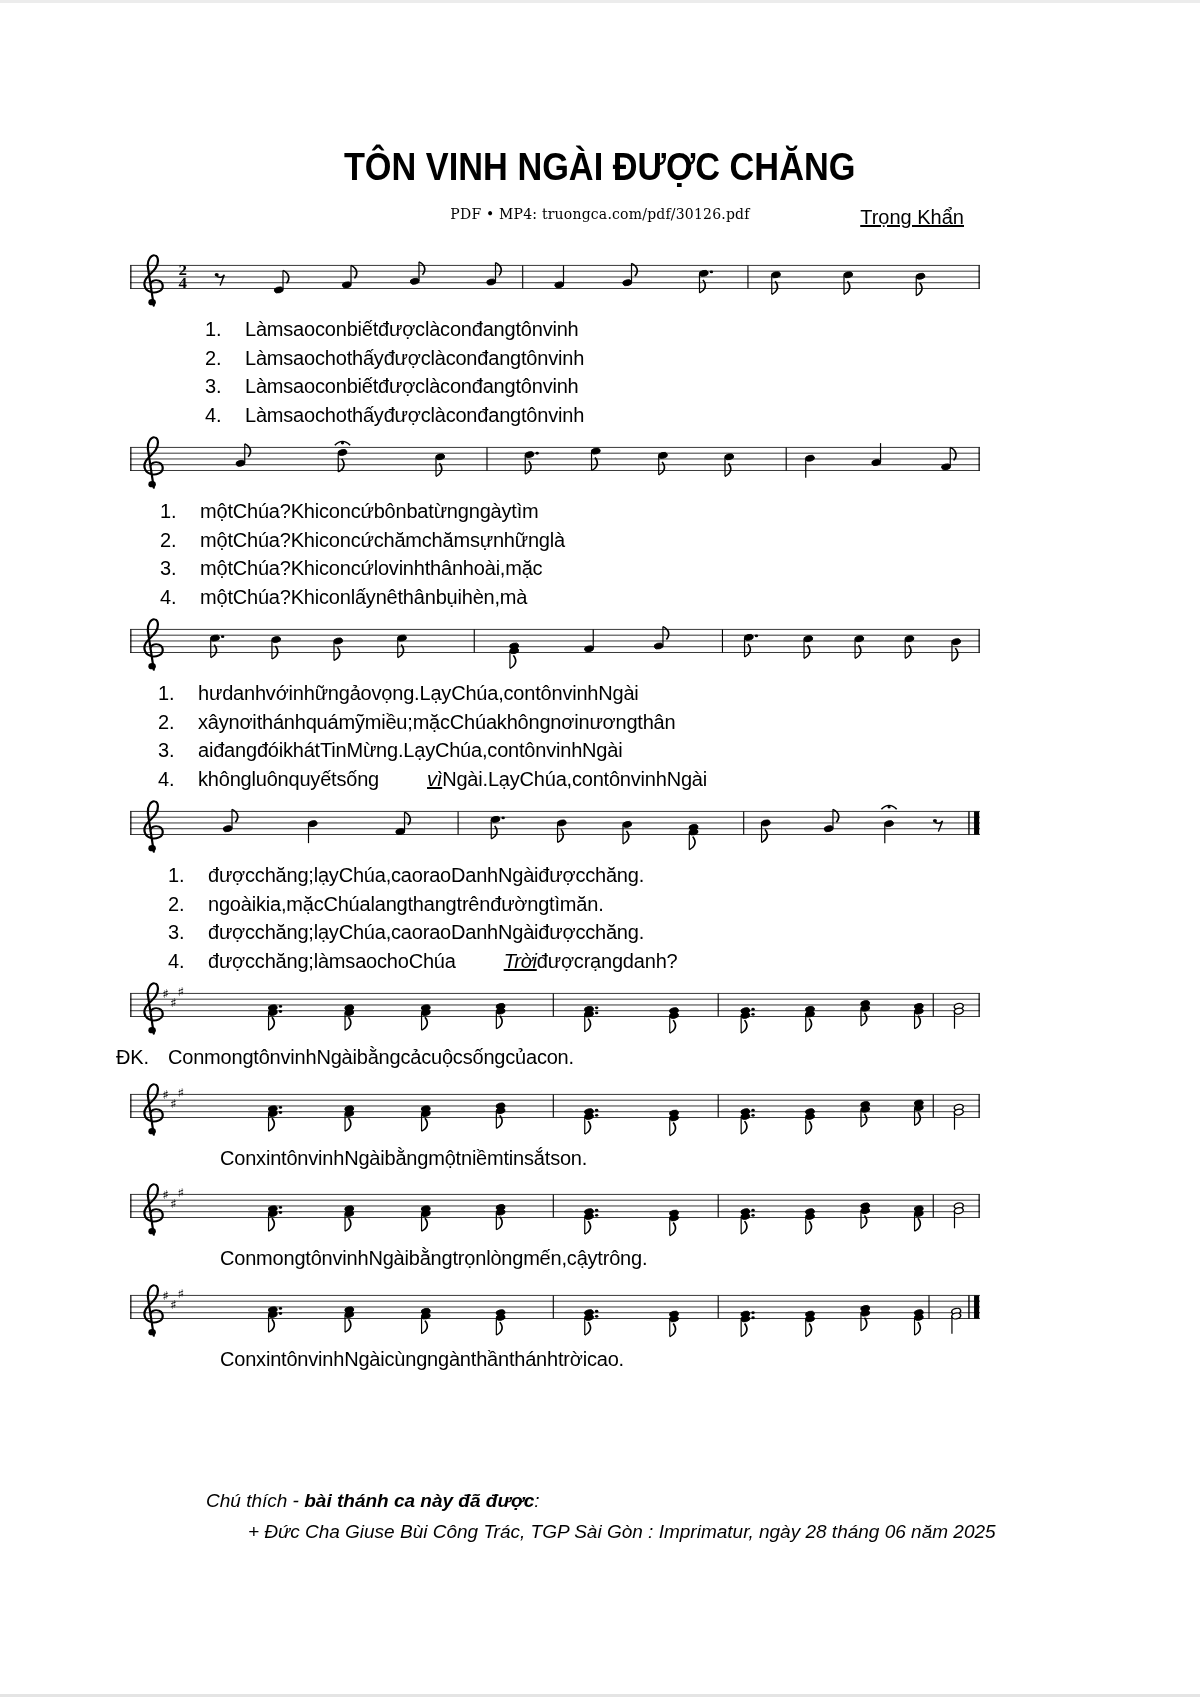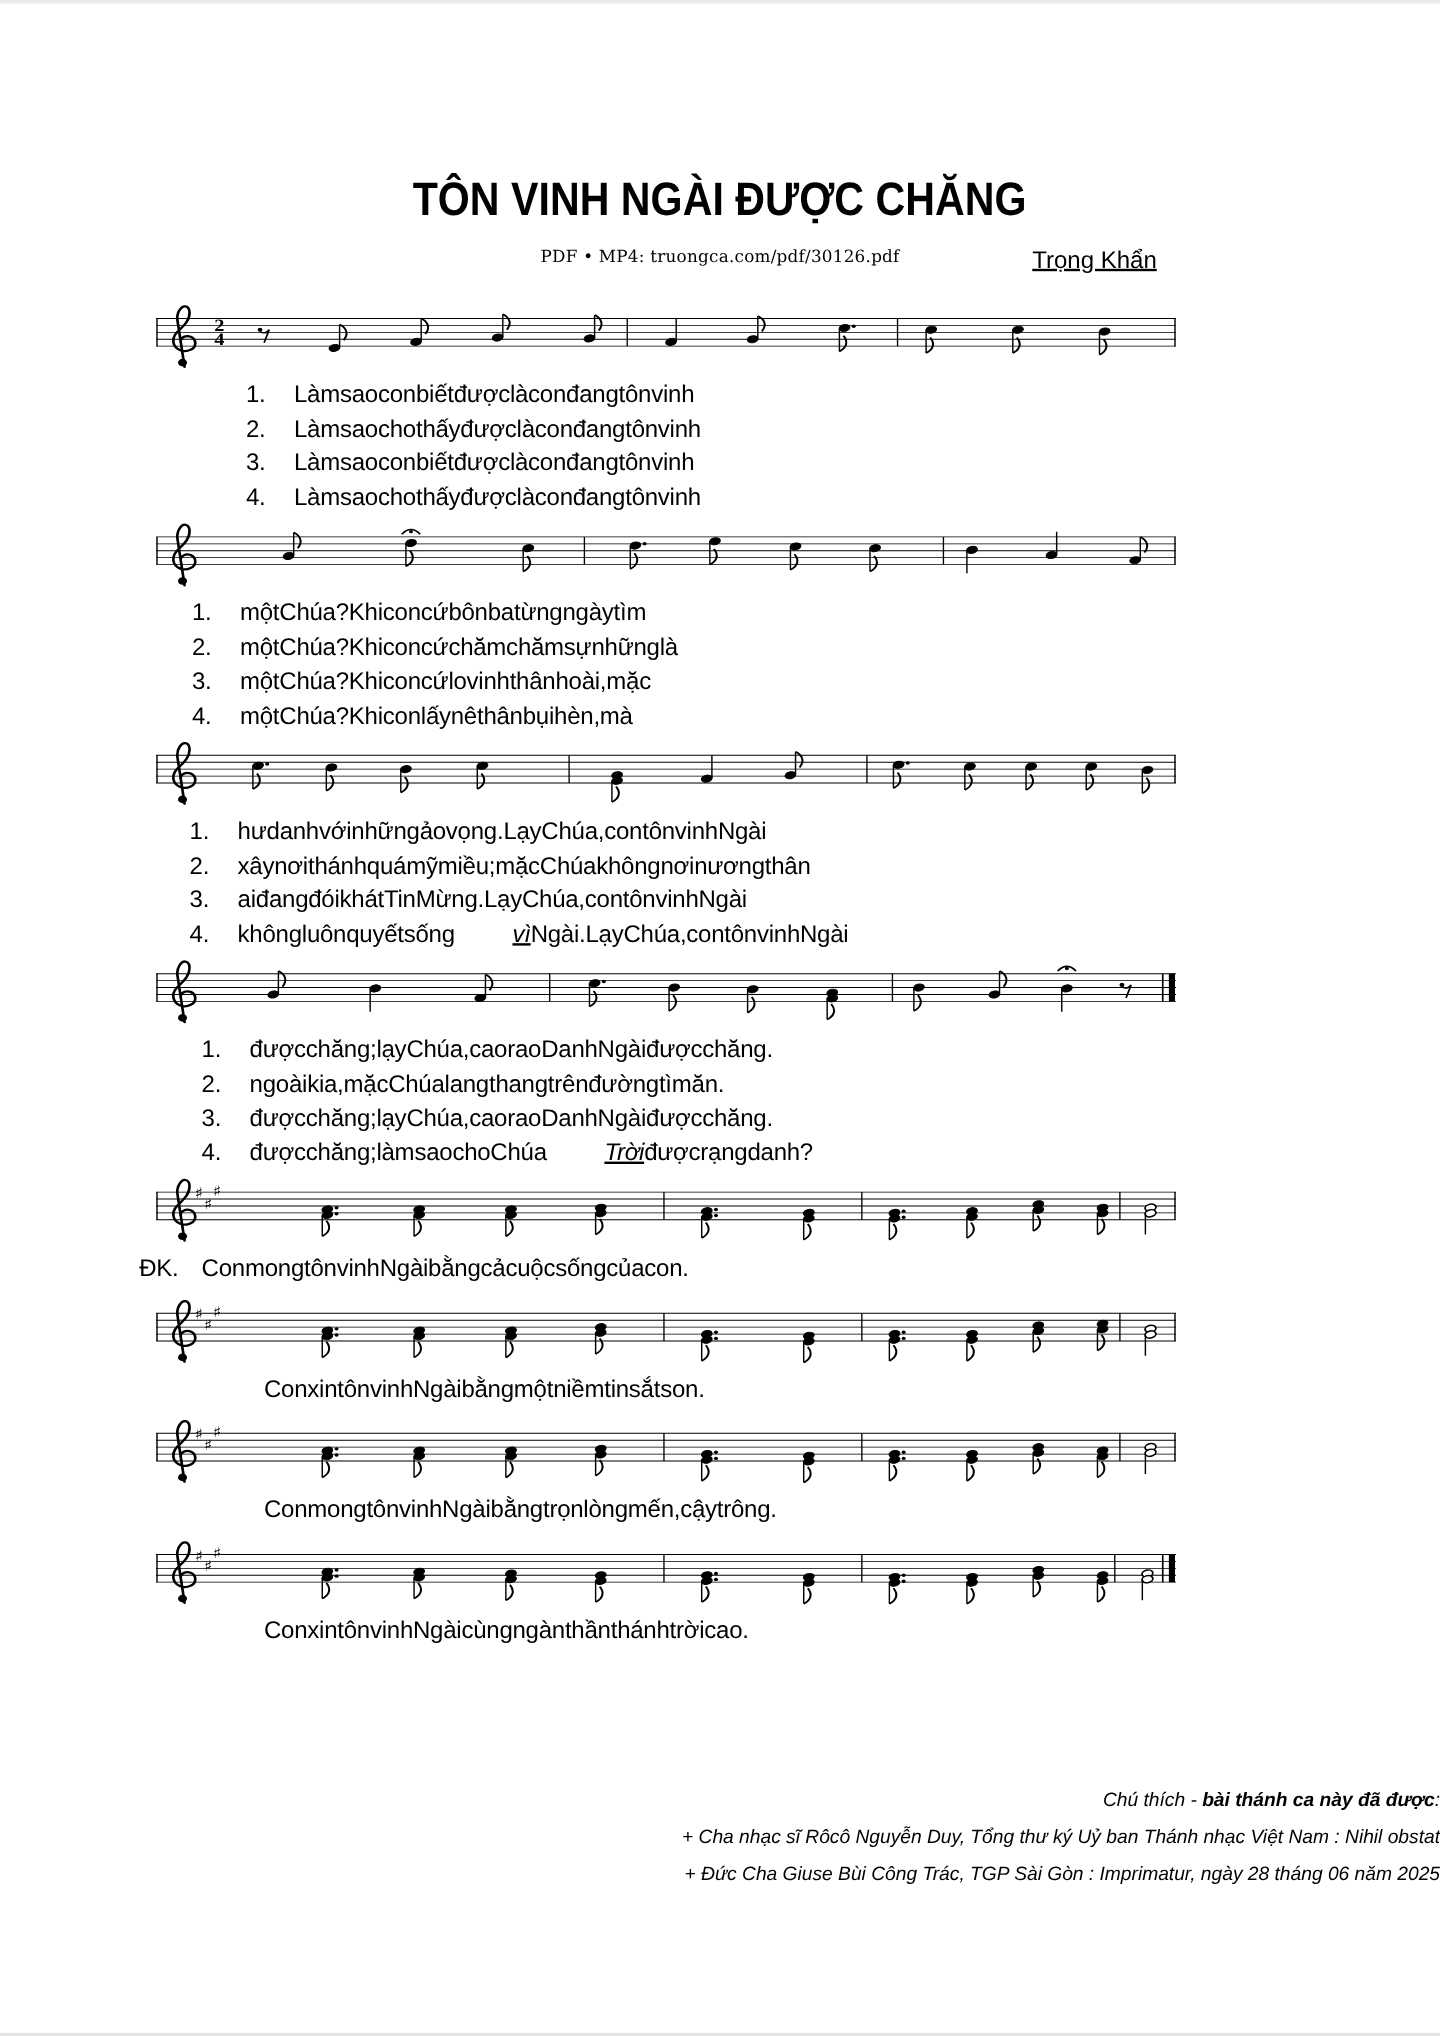--- a/index.html
+++ b/index.html
@@ -18,21 +18,21 @@
   #systems{margin-top:16px;}
   .staffwrap{margin-left:130px;width:850px;}
   svg.staff{display:block;width:850px;height:62px;}
   .lyrics{margin-top:2px;}
   .lyric-row{display:flex;line-height:28.5px;font-size:20px;letter-spacing:-.2px;white-space:nowrap;}
   .vnum{flex:0 0 auto;}
   .words{flex:1;display:flex;justify-content:flex-start;}
   .uline{font-style:italic;text-decoration:underline;margin-left:48px;}
   .sysblock{margin-bottom:4px;}
   .sysblock.chorus .lyric-row{margin-bottom:8px;}
-  footer{margin:112px 0 16px 206px;font-size:16px;font-style:italic;line-height:31px;text-align:right;}
+  footer{margin:112px 0 16px 206px;font-size:19px;font-style:italic;line-height:31px;}
   .f-bold{font-weight:bold;}
   .f-item{margin-left:42px;}
 </style>
 </head>
 <body>
 
 <header>
   <h1><span class="squeeze">TÔN VINH NGÀI ĐƯỢC CHĂNG</span></h1>
   <div class="subrow">
     <span class="subtitle">PDF • MP4: truongca.com/pdf/30126.pdf</span>
@@ -1049,16 +1049,15 @@
         </div>
       </div>
     </div>
   </main>
 
 <footer>
   <div class="f-head">
     <span class="f-lead">Chú thích - </span><span class="f-bold">bài thánh ca này đã được</span><span>:</span>
   </div>
   <div id="f-items">
-      <div class="f-item">+ Cha nhạc sĩ Rôcô Nguyễn Duy, Tổng thư ký Uỷ ban Thánh nhạc Việt Nam : Nihil obstat</div>
       <div class="f-item">+ Đức Cha Giuse Bùi Công Trác, TGP Sài Gòn : Imprimatur, ngày 28 tháng 06 năm 2025</div>
     </div>
 </footer>
 
 </body></html>

